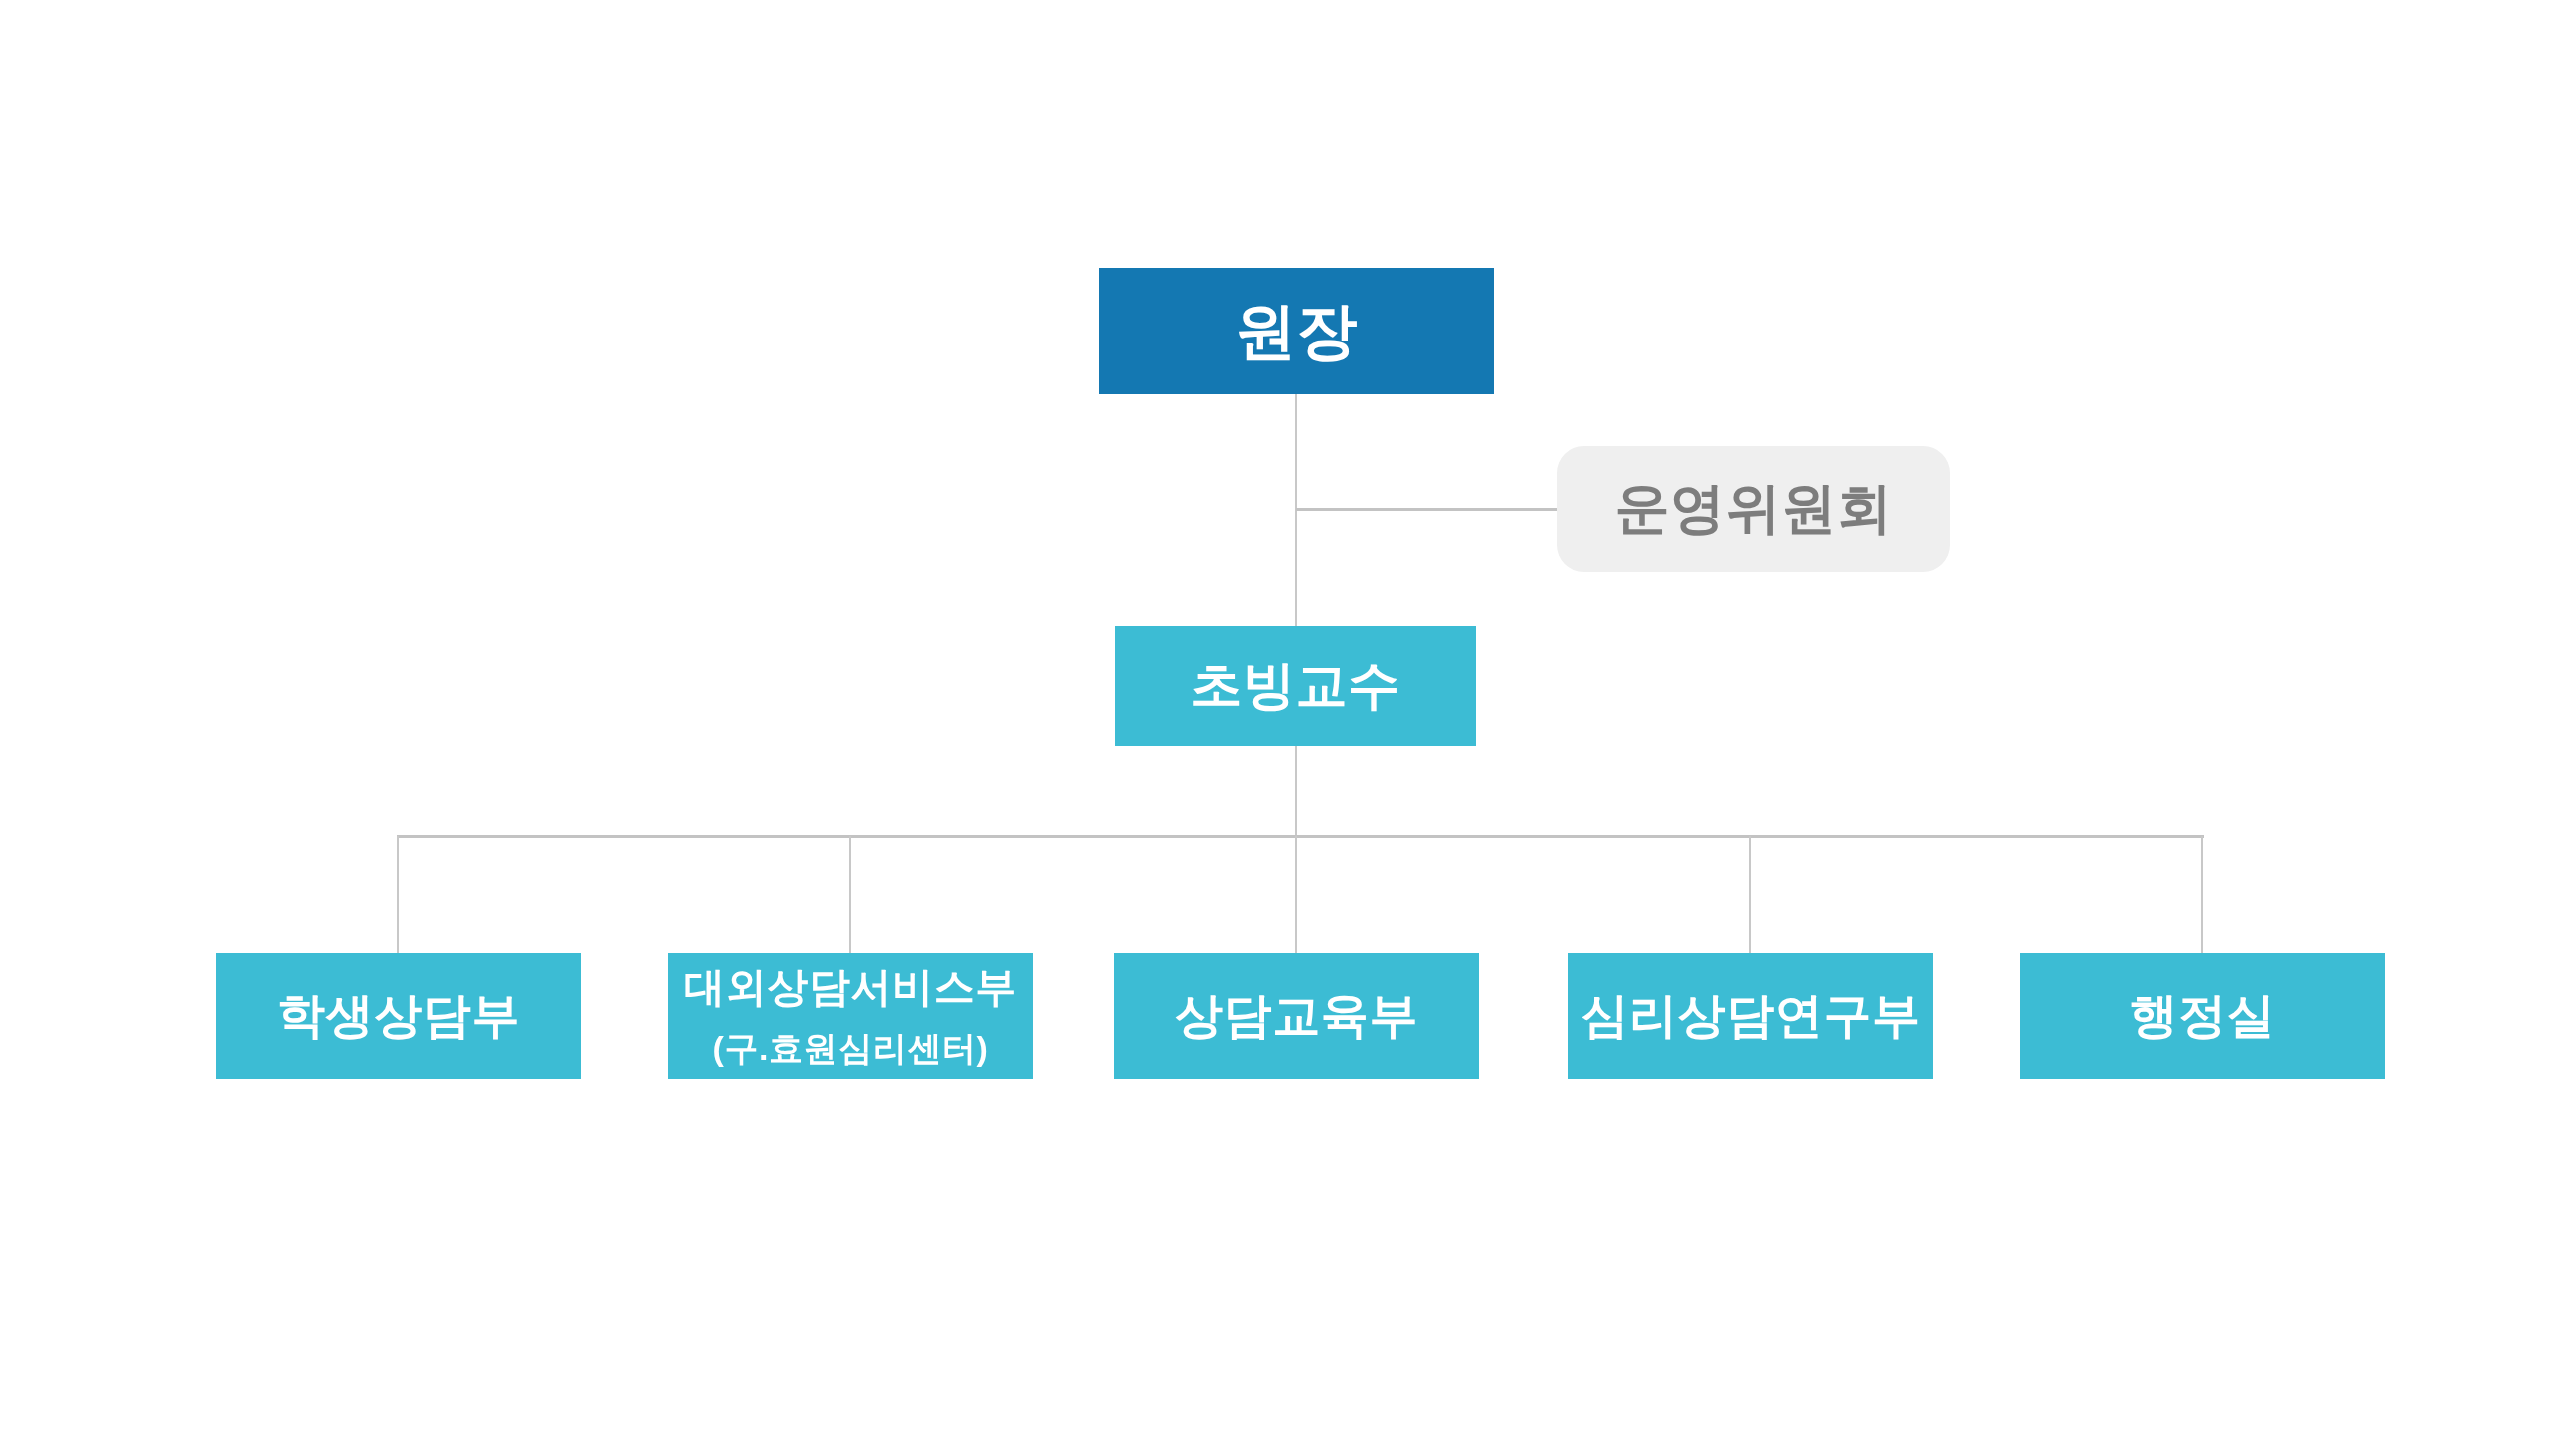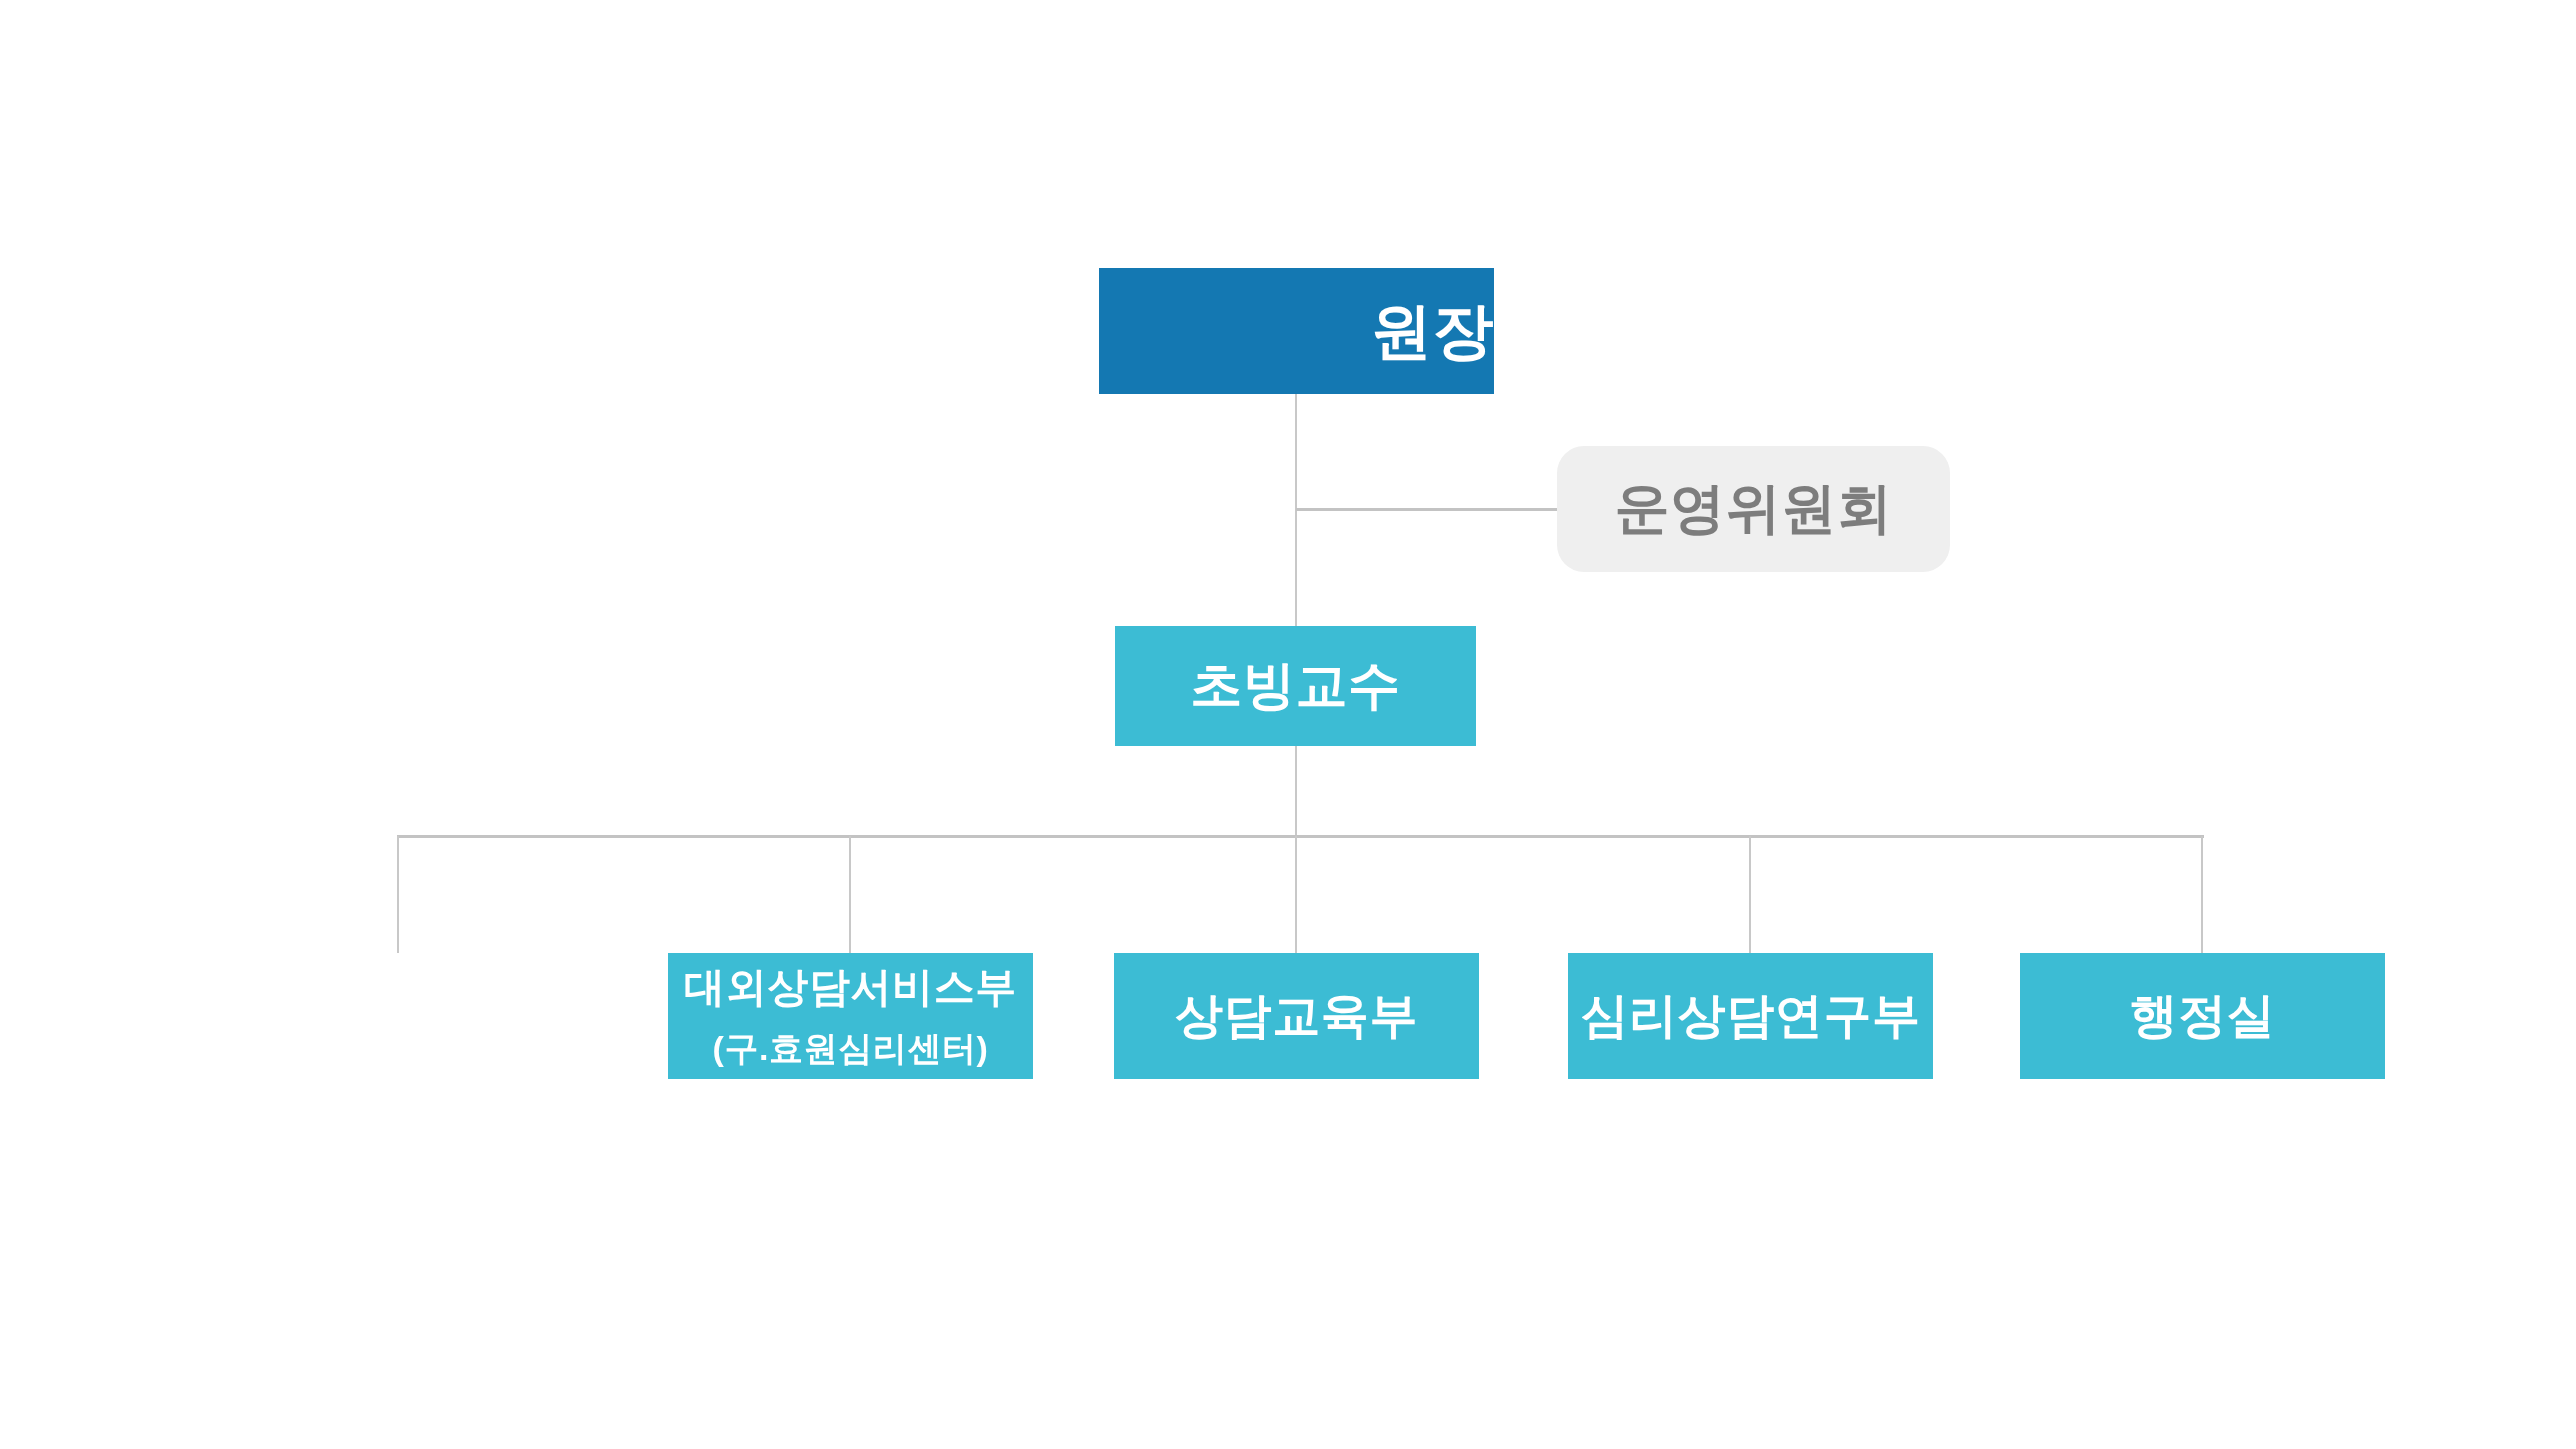--- a/index.html
+++ b/index.html
@@ -37,21 +37,21 @@
     flex-direction: column;
     align-items: center;
     justify-content: center;
     text-align: center;
     font-weight: 700;
     line-height: 1.15;
     letter-spacing: 0.6px;
   }
   .director {
     left: 1099px; top: 268px; width: 395px; height: 126px;
-    background: #1478B2; color: #FFFFFF; font-size: 61px; align-items: flex-end;
+    background: #1478B2; color: #FFFFFF; font-size: 61px;
   }
   .committee {
     left: 1557px; top: 446px; width: 393px; height: 126px;
     background: #EFEFEF; color: #7D7D7D; font-size: 55px; border-radius: 27px;
   }
   .professor {
     left: 1115px; top: 626px; width: 361px; height: 120px;
     background: #3CBCD4; color: #FFFFFF; font-size: 52px;
   }
   .dept {
@@ -84,20 +84,23 @@
   </div>
 
   <div class="node committee">
     <span>운영위원회</span>
   </div>
 
   <div class="node professor">
     <span>초빙교수</span>
   </div>
 
+  <div class="node dept dept-0">
+    <span>학생상담부</span>
+  </div>
 
   <div class="node dept dept-1">
     <span>대외상담서비스부</span>
     <span class="sublabel">(구.효원심리센터)</span>
   </div>
 
   <div class="node dept dept-2">
     <span>상담교육부</span>
   </div>
 

